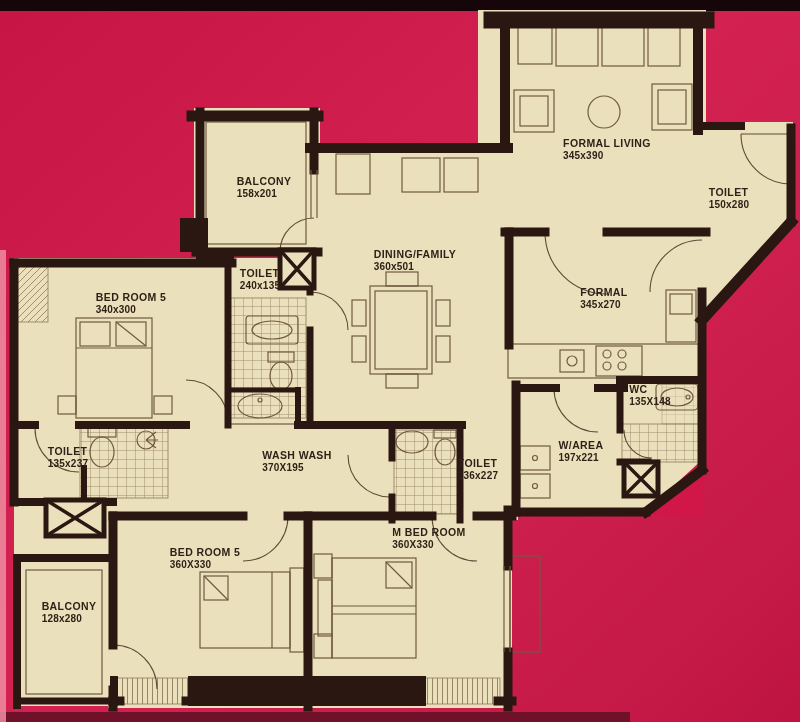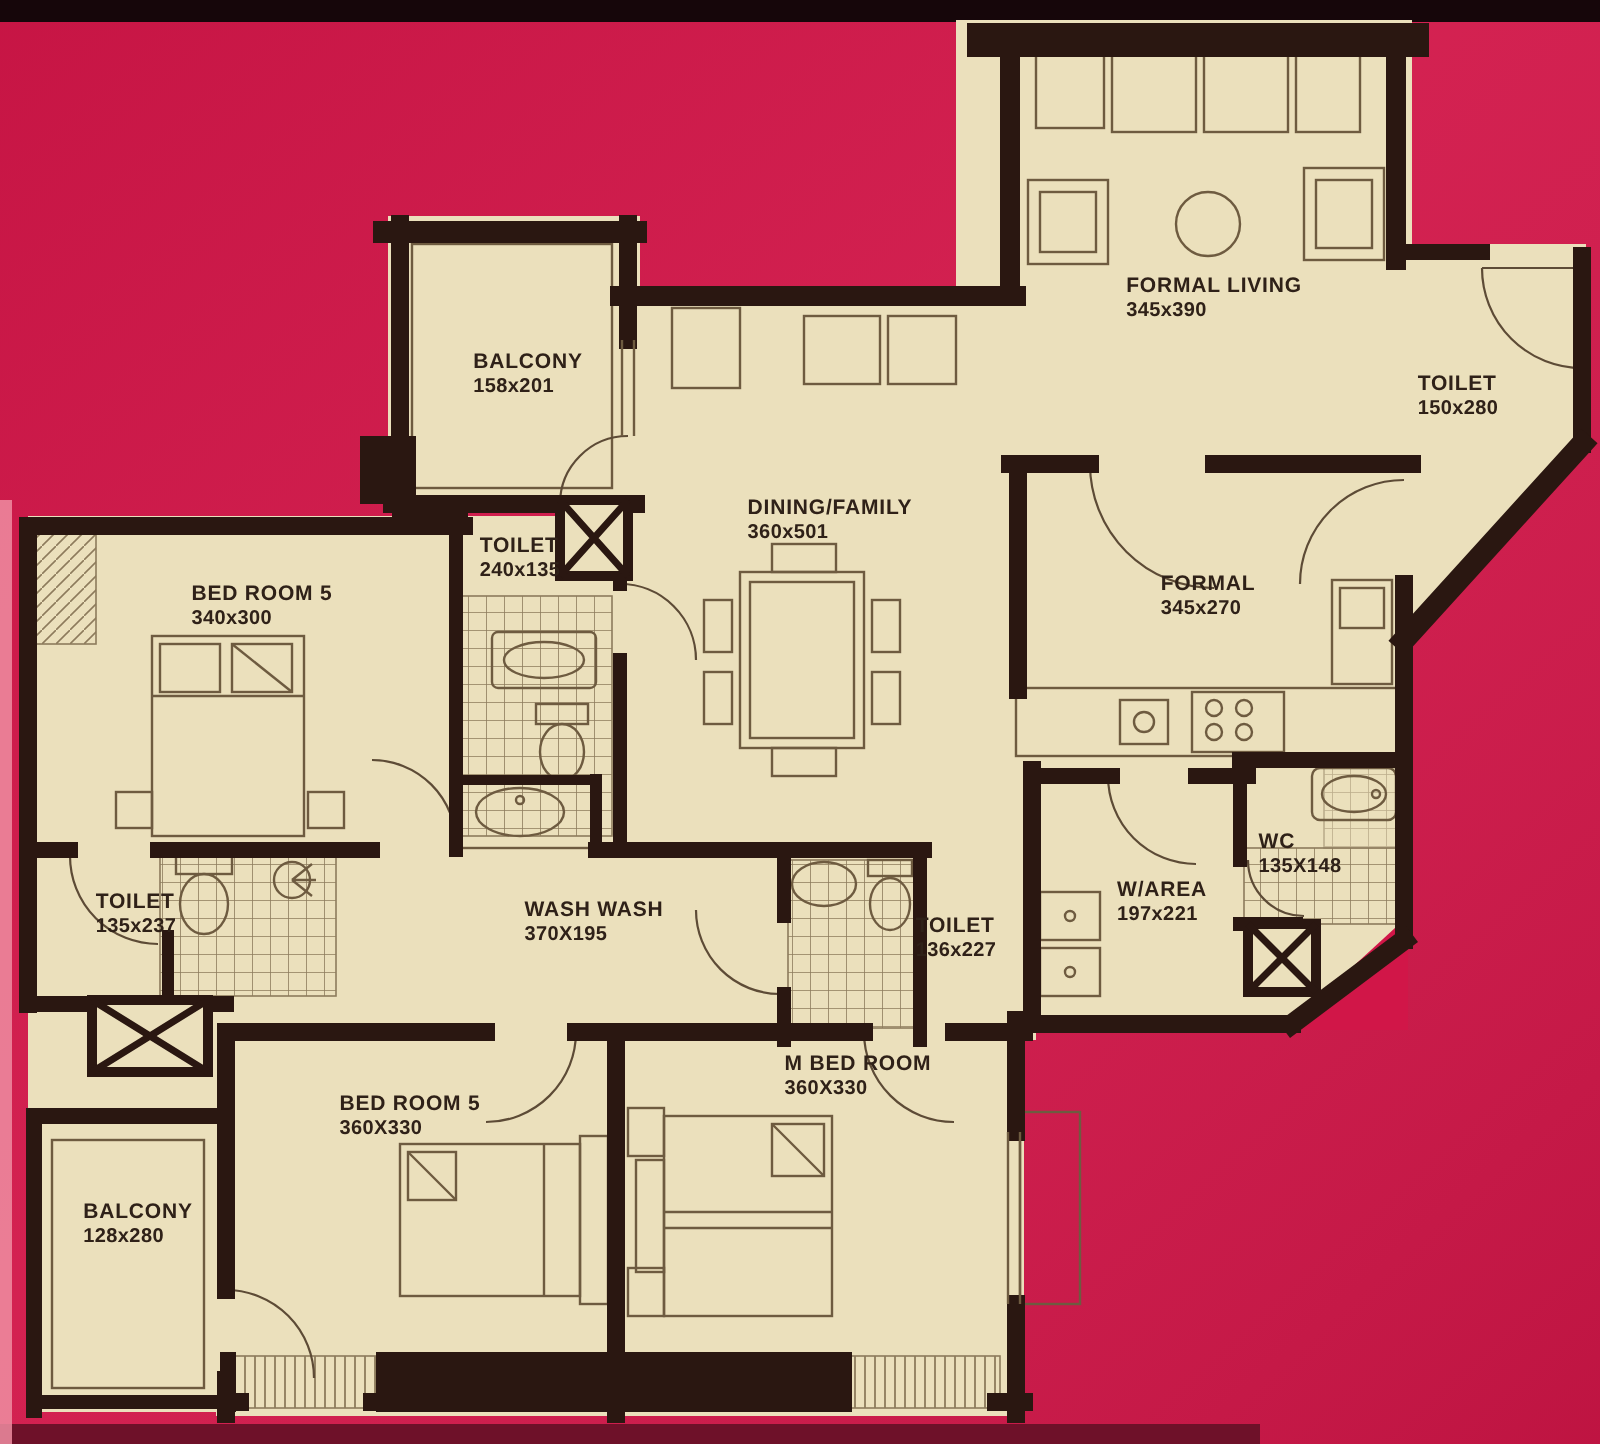--- a/index.html
+++ b/index.html
@@ -326,21 +326,21 @@
     <span class="rdims">370X195</span>
   </div>
   <div class="room-label" style="left:478px;top:470px">
     <span class="rname">TOILET</span>
     <span class="rdims">136x227</span>
   </div>
   <div class="room-label" style="left:581px;top:452px">
     <span class="rname">W/AREA</span>
     <span class="rdims">197x221</span>
   </div>
-  <div class="room-label" style="left:650px;top:428px">
+  <div class="room-label" style="left:650px;top:396px">
     <span class="rname">WC</span>
     <span class="rdims">135X148</span>
   </div>
   <div class="room-label" style="left:205px;top:559px">
     <span class="rname">BED ROOM 5</span>
     <span class="rdims">360X330</span>
   </div>
   <div class="room-label" style="left:429px;top:539px">
     <span class="rname">M BED ROOM</span>
     <span class="rdims">360X330</span>

